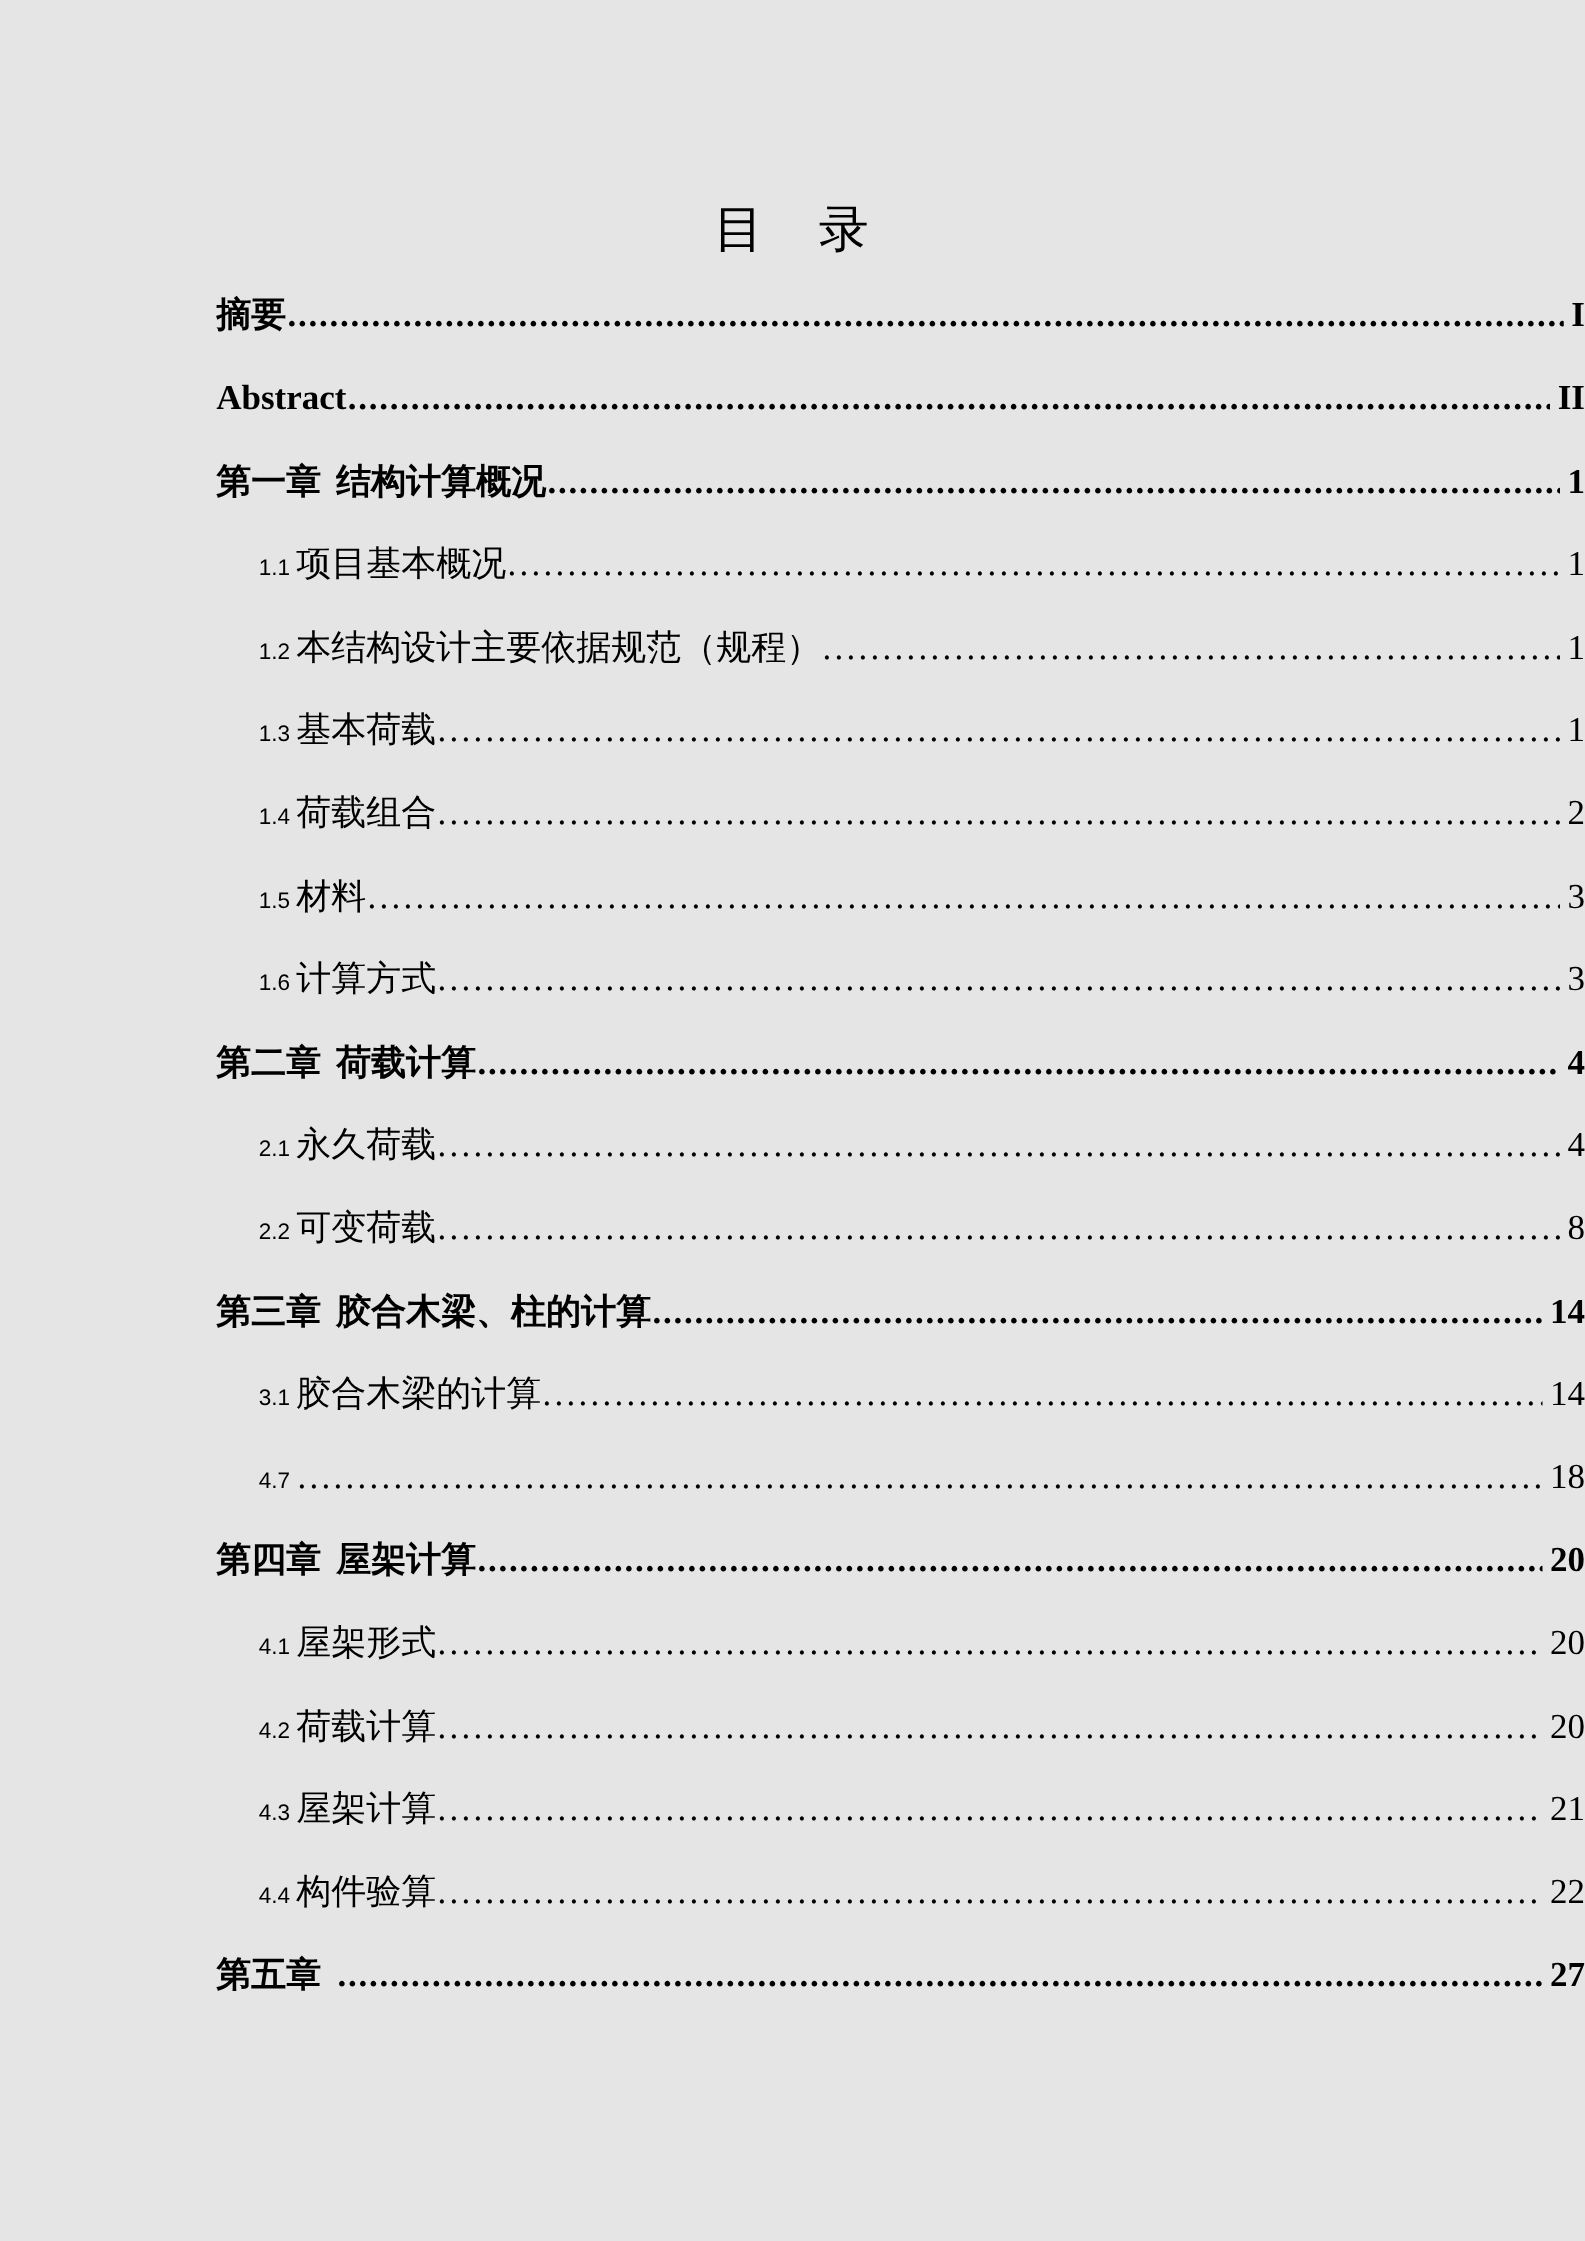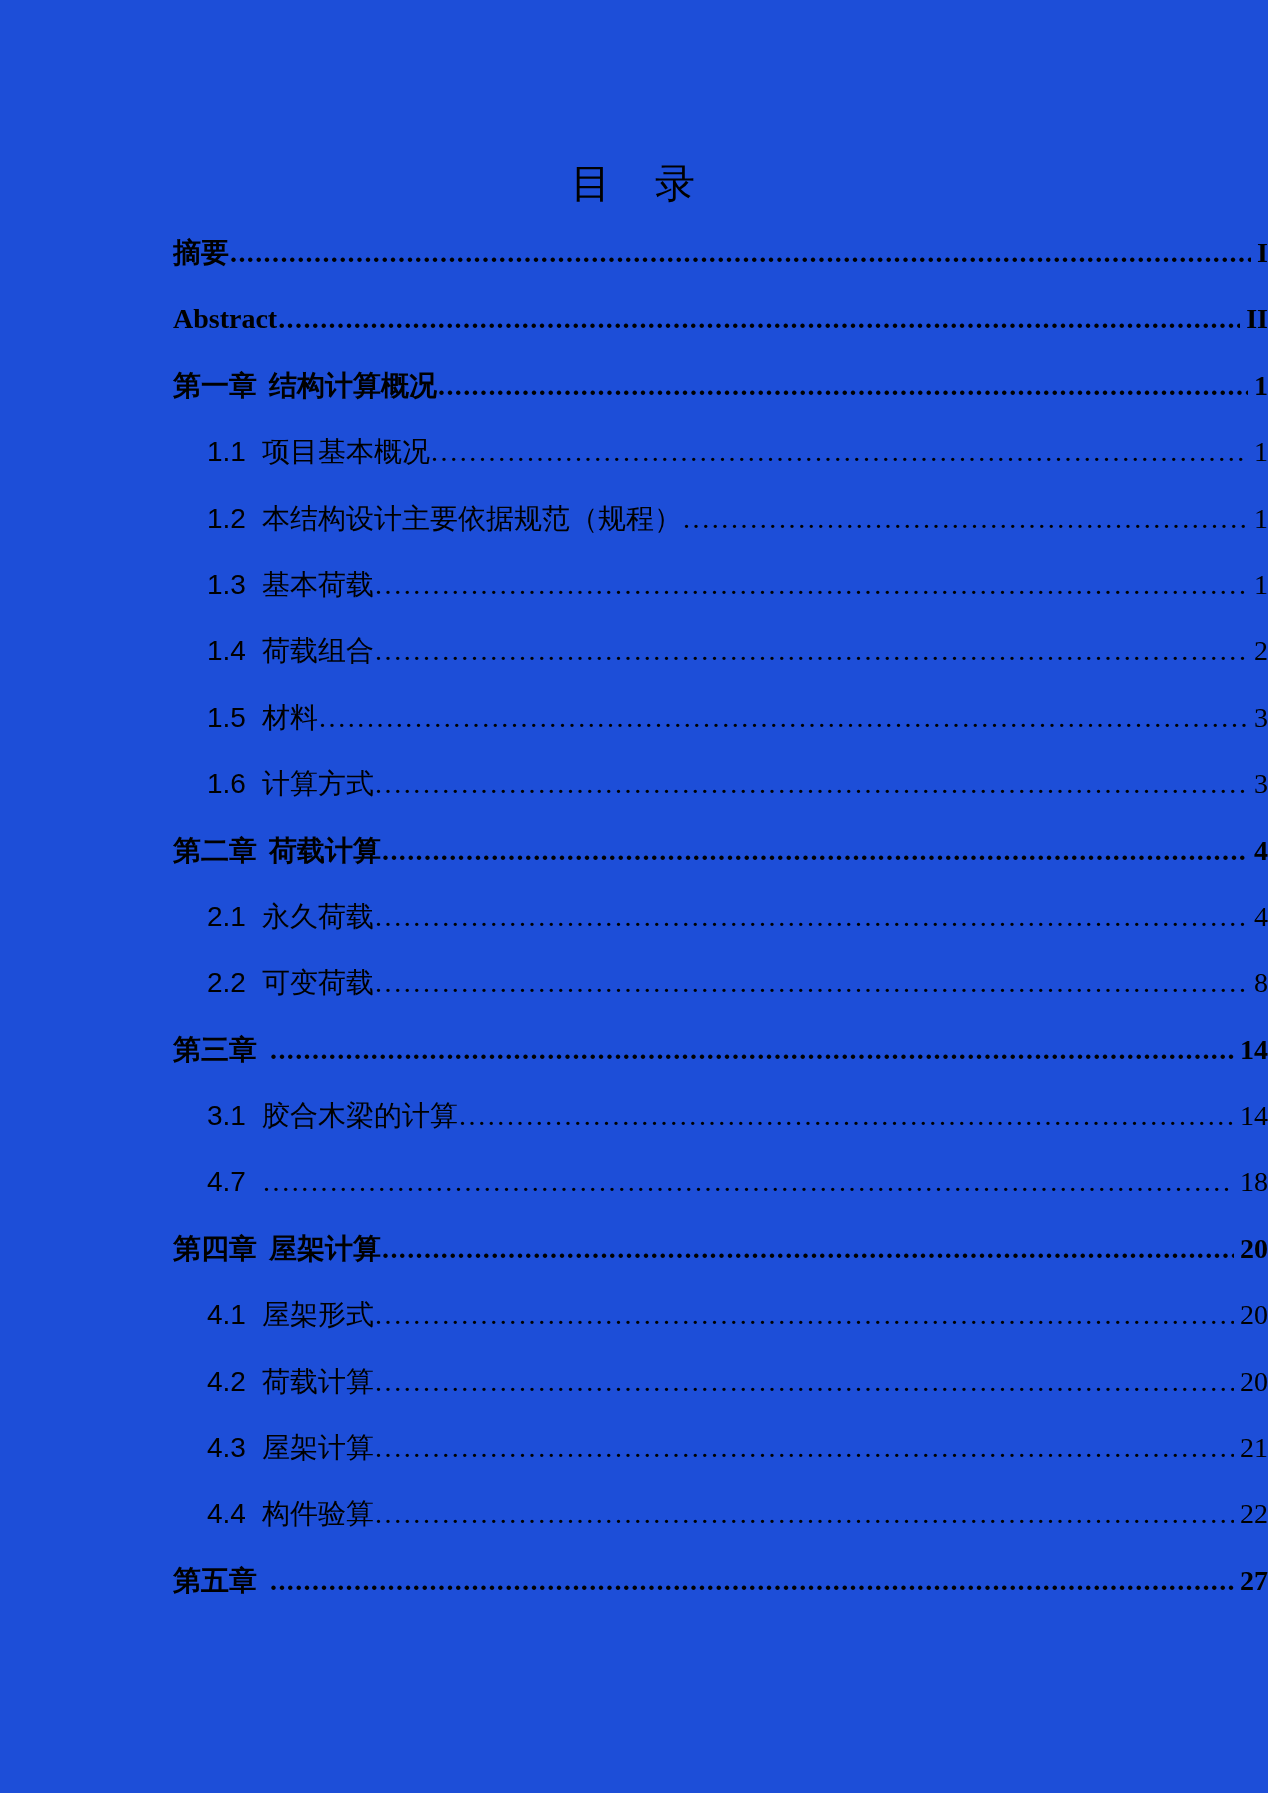--- a/index.html
+++ b/index.html
@@ -4,21 +4,21 @@
 <style>
   html, body {
     margin: 0;
     padding: 0;
     background: #ffffff;
   }
   .page {
     position: relative;
     width: 1268px;
     height: 1793px;
-    background: #1d4ed8;
+    background: #e5e5e5;
     color: #000000;
     font-family: "Liberation Serif", "DejaVu Serif", serif;
     overflow: hidden;
   }
   .doc-title {
     margin: 0;
     padding-top: 160px;
     text-align: center;
     font-size: 40px;
     font-weight: 500;
@@ -45,22 +45,22 @@
   }
   .toc-row.sub {
     font-size: 28px;
     margin-left: 34px;
   }
   .toc-num {
     margin-right: 12px;
   }
   .toc-row.sub .toc-num {
     font-family: "Liberation Sans", "DejaVu Sans", sans-serif;
-    font-size: 28px;
-    margin-right: 16px;
+    font-size: 18px;
+    margin-right: 5px;
     text-align: right;
   }
   .dot-leader {
     flex: 1 1 auto;
     min-width: 0;
     overflow: hidden;
     letter-spacing: 2.6px;
     padding-left: 1px;
   }
   .toc-row.chapter .dot-leader {
@@ -152,20 +152,21 @@
         <span class="toc-page-num">4</span>
       </div>
       <div class="toc-row sub">
         <span class="toc-num">2.2</span>
         <span class="toc-label">可变荷载</span>
         <span class="dot-leader">............................................................................................................................................................................................................................................................................................................</span>
         <span class="toc-page-num">8</span>
       </div>
       <div class="toc-row chapter">
         <span class="toc-num">第三章</span>
+        <span class="toc-label">胶合木梁、柱的计算</span>
         <span class="dot-leader">............................................................................................................................................................................................................................................................................................................</span>
         <span class="toc-page-num">14</span>
       </div>
       <div class="toc-row sub">
         <span class="toc-num">3.1</span>
         <span class="toc-label">胶合木梁的计算</span>
         <span class="dot-leader">............................................................................................................................................................................................................................................................................................................</span>
         <span class="toc-page-num">14</span>
       </div>
       <div class="toc-row sub">

